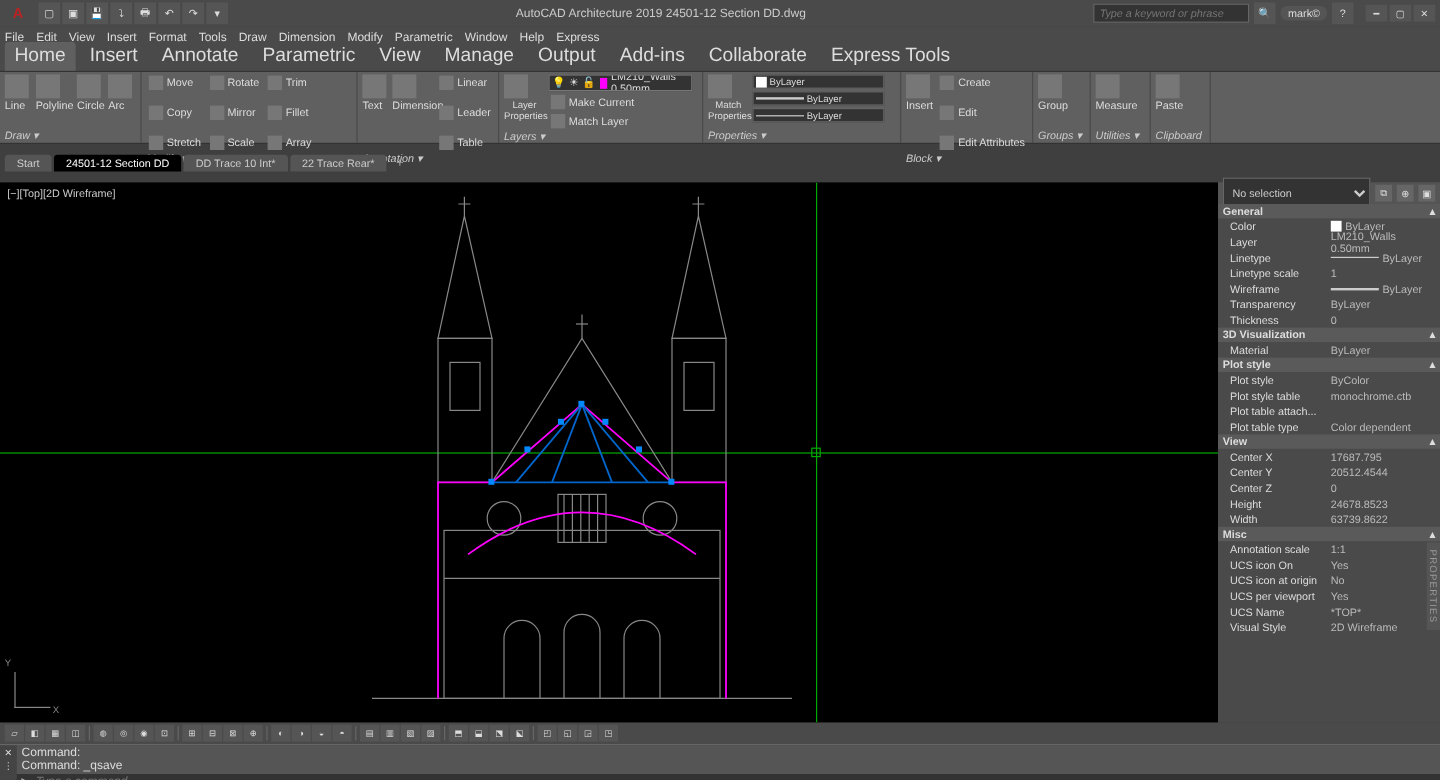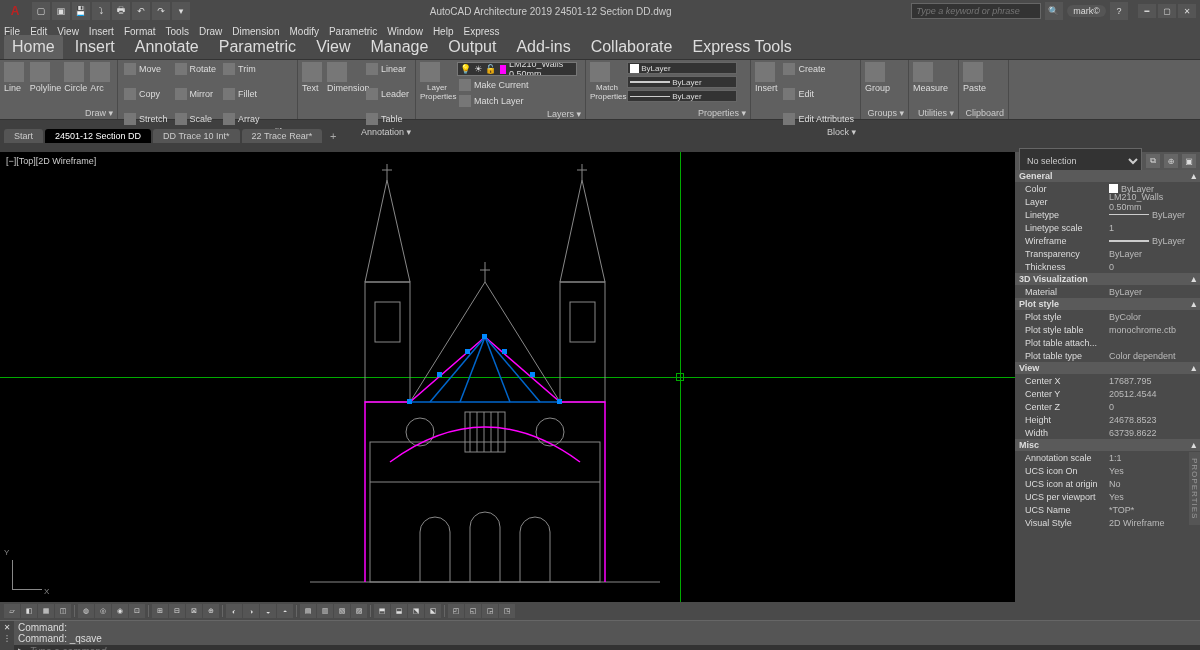--- a/index.html
+++ b/index.html
@@ -23,21 +23,21 @@
 
 
 .ribbon-tabs { height: 20px; background: #4a4a4a; display: flex; align-items: flex-end; padding: 0 4px; gap: 4px; border-bottom: 1px solid #333; }
 .ribbon-tab { padding: 3px 8px; font-size: 16px; color: #ddd; cursor: pointer; }
 .ribbon-tab.active { background: #606060; border-radius: 3px 3px 0 0; }
 
 
 .ribbon { height: 60px; background: #606060; display: flex; border-bottom: 1px solid #333; }
 .ribbon-panel { border-right: 1px solid #4a4a4a; padding: 2px 4px 0 4px; display: flex; flex-direction: column; }
 .ribbon-panel-content { flex: 1; display: flex; align-items: flex-start; gap: 3px; }
-.ribbon-panel-title { font-size: 9px; text-align: right; color: #ccc; padding: 1px 0; cursor: pointer; }
+.ribbon-panel-title { font-size: 9px; text-align: left; color: #ccc; padding: 1px 0; cursor: pointer; font-style: italic; }
 .rbtn-big { width: 34px; display: flex; flex-direction: column; gap: 1px; font-size: 9px; cursor: pointer; }
 .rbtn-big .ico { width: 20px; height: 20px; background: #777; display: inline-block; }
 .rbtn-small { display: flex; align-items: center; gap: 3px; font-size: 9px; cursor: pointer; padding: 1px 2px; white-space: nowrap; }
 .rbtn-small .ico { width: 12px; height: 12px; background: #777; display: inline-block; }
 .ribbon-col { display: flex; flex-direction: column; gap: 11px; }
 .layer-combo { width: 120px; height: 14px; background: #333; border: 1px solid #777; font-size: 9px; padding: 0 2px; display: flex; align-items: center; gap: 3px; overflow: hidden; }
 .layer-swatch { width: 9px; height: 9px; background: #f0f; display: inline-block; }
 .long-combo { width: 110px; height: 12px; background: #333; border: 1px solid #666; font-size: 8px; padding: 0 2px; display: flex; align-items: center; }
 
 

